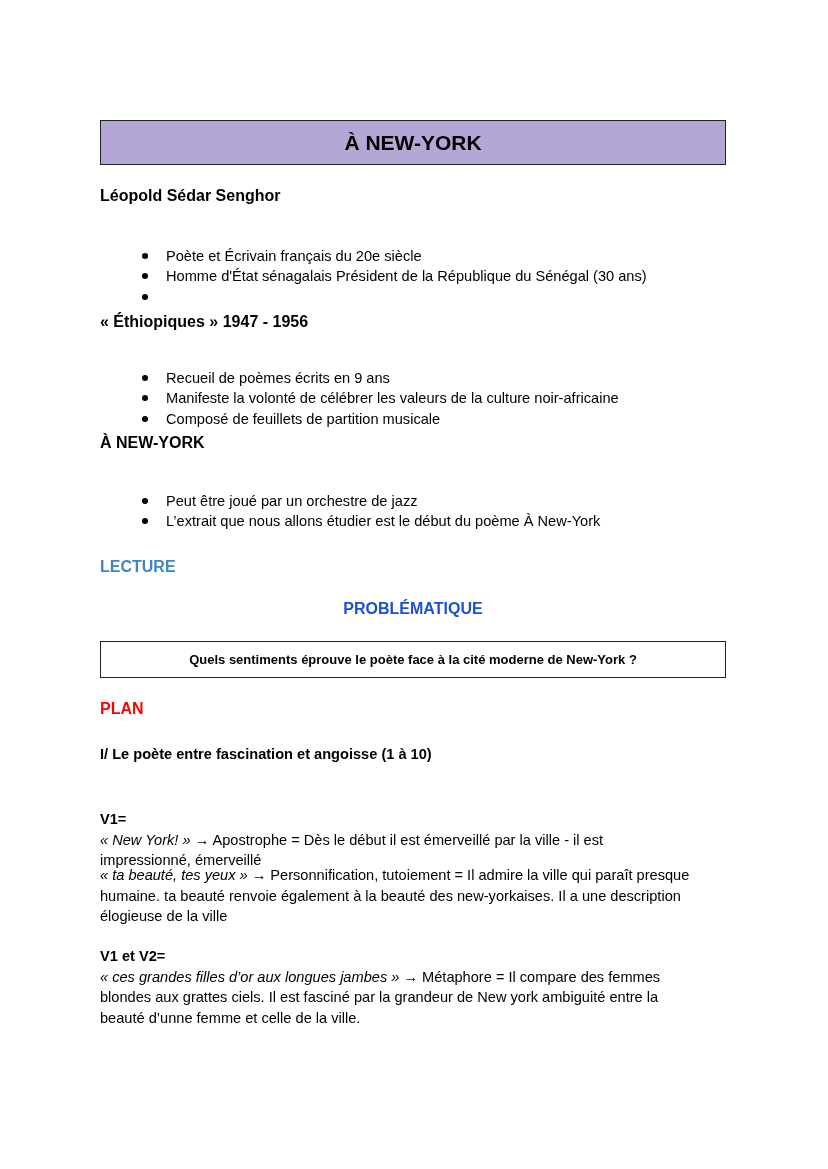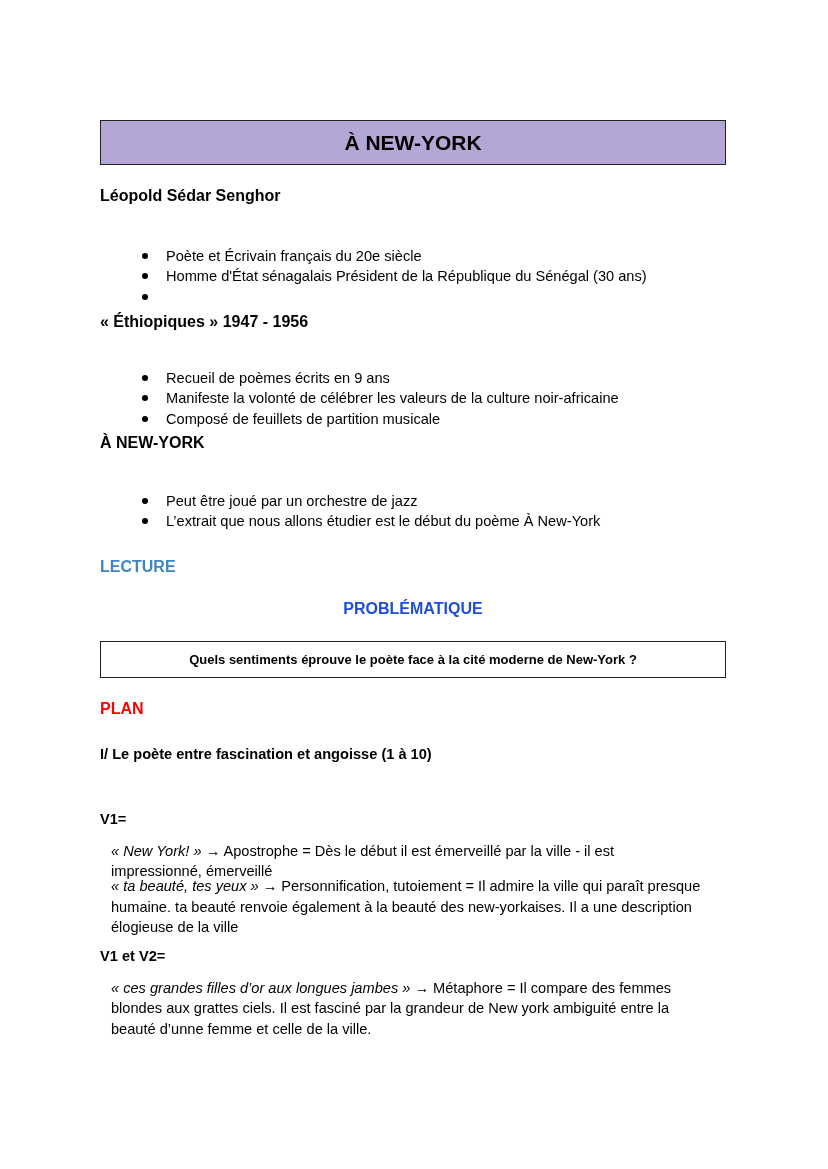--- a/index.html
+++ b/index.html
@@ -96,21 +96,21 @@
       line-height: 20px;
     }
     .verse-label {
       font-weight: bold;
       font-size: 14.6px;
       line-height: 20.5px;
     }
     .para {
       font-size: 14.6px;
       line-height: 20.5px;
-      margin: 11px;
+      margin: 0;
     }
     .para em {
       font-style: italic;
     }
     .abs { position: absolute; left: 0; }
   </style>
 </head>
 <body>
 
 <div class="page">

